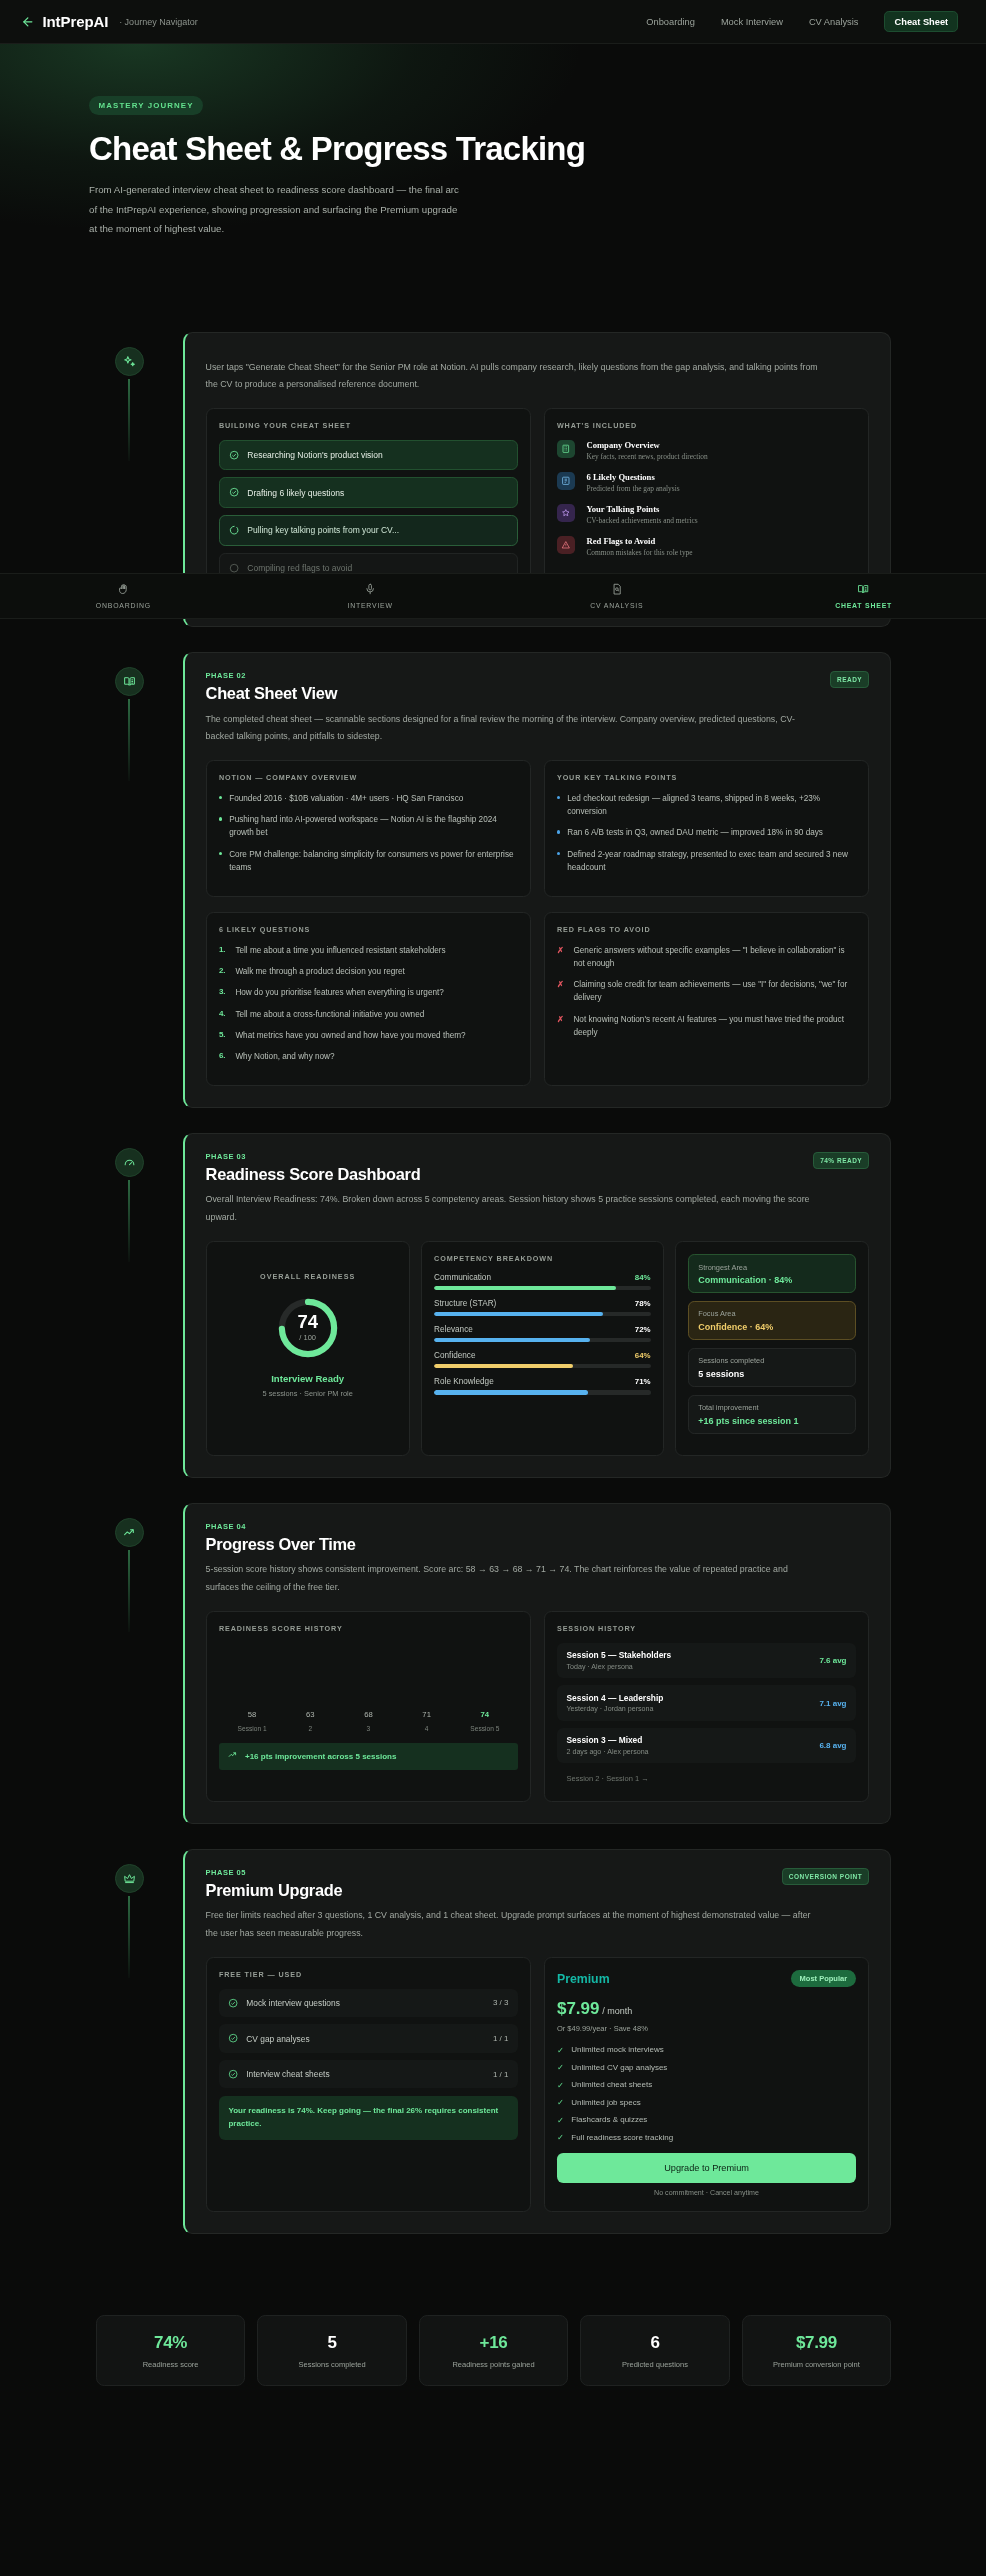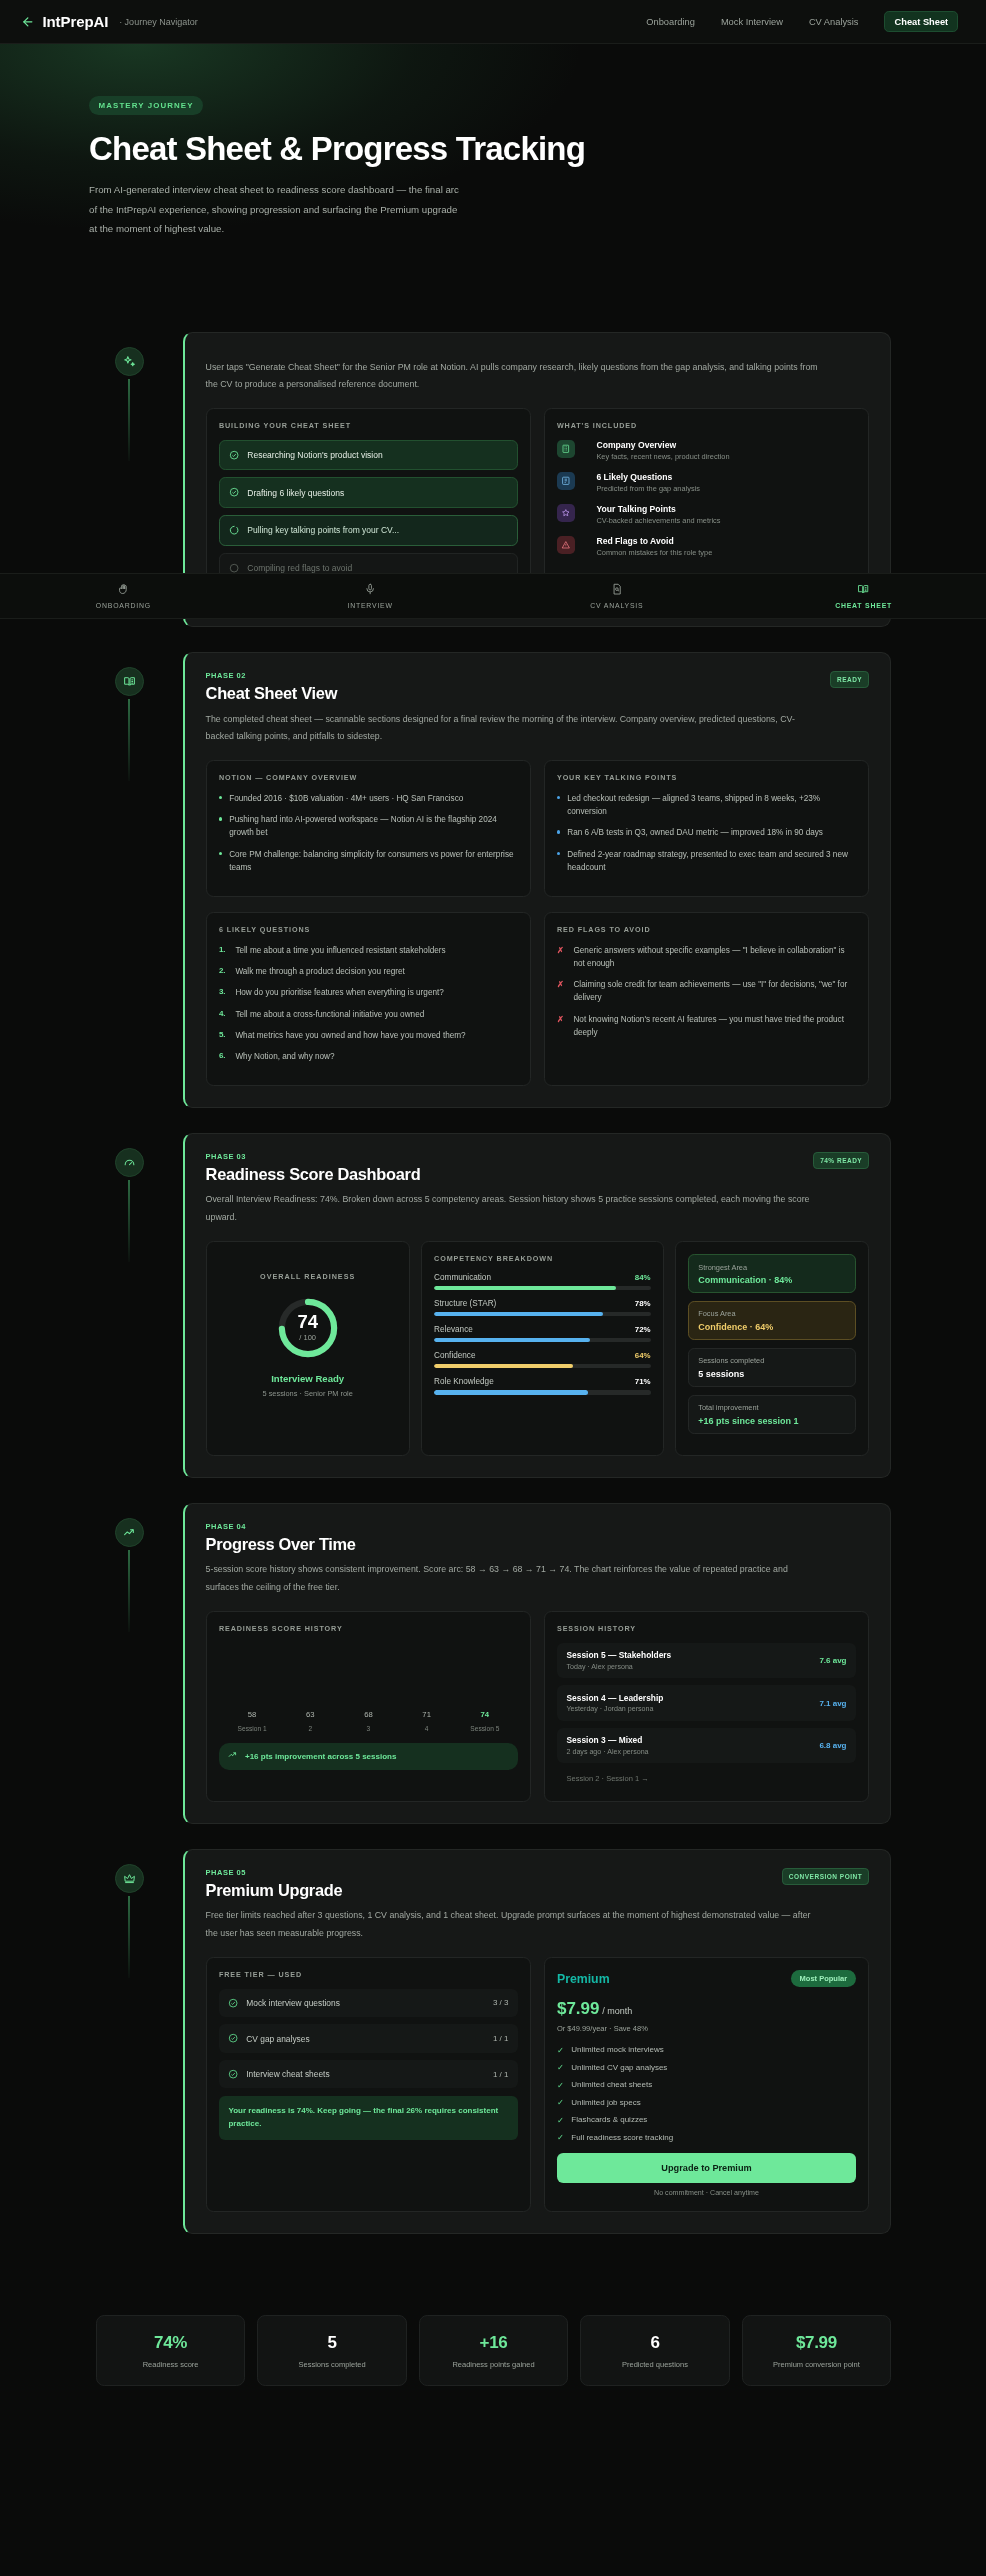--- a/index.html
+++ b/index.html
@@ -114,21 +114,21 @@
   .build-item {
     display: flex; align-items: center; gap: 7.5px;
     border-radius: 6.2px; padding: 9px 9.6px; margin-bottom: 7.5px;
     font-size: 8.5px;
   }
   .build-item.done { background: #15301f; border: 0.7px solid #22502f; color: #e7efe7; }
   .build-item.active { background: #13271c; border: 0.7px solid #2a5e39; color: #cfe6d6; }
   .build-item.pending { background: #141615; border: 0.7px solid #212423; color: #6c736c; }
   .bi-ic { width: 10.3px; height: 10.3px; flex: none; }
 
-  .inc-item { display: flex; gap: 21px; margin-bottom: 11px; align-items: flex-start; }
+  .inc-item { display: flex; gap: 11px; margin-bottom: 11px; align-items: flex-start; font-family: Liberation Serif, serif; }
   .inc-ic {
     width: 18.5px; height: 18.5px; border-radius: 4.8px; flex: none;
     display: flex; align-items: center; justify-content: center;
   }
   .inc-ic svg { width: 9.6px; height: 9.6px; }
   .inc-ic.g { background: #1d4630; }
   .inc-ic.b { background: #1b3a52; }
   .inc-ic.p { background: #35254d; }
   .inc-ic.r { background: #4a2024; }
   .inc-t { font-size: 8.6px; font-weight: bold; color: #fff; }
@@ -172,21 +172,21 @@
   
   .chart-area { height: 63px; display: flex; align-items: flex-end; gap: 0; padding: 0 4.1px; }
   .chart-col { flex: 1; display: flex; flex-direction: column; align-items: center; justify-content: flex-end; }
   .chart-bar { width: 18px; border-radius: 2.7px 2.7px 0 0; background: #1c2a21; }
   .chart-xrow { display: flex; padding: 0 4.1px; margin-top: 4.8px; }
   .chart-cell { flex: 1; text-align: center; }
   .chart-v { font-size: 7.7px; color: #aeb5ae; }
   .chart-v.last { color: #6ee89a; font-weight: bold; }
   .chart-x { font-size: 6.6px; color: #7c837c; margin-top: 5.5px; }
   .improve {
-    margin-top: 11px; background: #15301f; border-radius: 10px;
+    margin-top: 11px; background: #15301f; border-radius: 3px;
     padding: 7.5px 9.6px; display: flex; align-items: center; gap: 6.9px;
     color: #6ee89a; font-size: 8px; font-weight: bold;
   }
 
   .sess-row {
     background: #151817; border-radius: 6.2px; padding: 7.5px 9.6px;
     display: flex; align-items: center; margin-bottom: 6.9px;
   }
   .sess-t { font-size: 8.4px; font-weight: bold; color: #fff; }
   .sess-s { font-size: 7.1px; color: #858c85; margin-top: 2.7px; }
@@ -211,21 +211,21 @@
     font-size: 7.5px; font-weight: bold; padding: 4.1px 9px; border-radius: 9.6px;
   }
   .price { margin-top: 11.6px; }
   .price-n { font-size: 17px; font-weight: bold; color: #6ee89a; }
   .price-p { font-size: 9px; color: #c3cac3; margin-left: 2.7px; }
   .price-s { font-size: 7.5px; color: #9aa29a; margin-top: 4.8px; }
   .feat { display: flex; gap: 7.5px; align-items: center; font-size: 8px; color: #b5bcb5; margin-bottom: 7.5px; }
   .feat .ck { color: #5fd98c; font-size: 8.2px; }
   .cta {
     margin-top: 11px; background: #6ee89a; color: #0b2214;
-    text-align: center; font-size: 9.2px; font-weight: bold;
+    text-align: center; font-size: 9.2px; font-weight: normal;
     padding: 9.6px 0; border-radius: 6.2px; cursor: pointer;
   }
   .cta-sub { text-align: center; font-size: 7.1px; color: #878f87; margin-top: 6.9px; }
 
   
   .footer-stats {
     display: flex; gap: 12.3px; justify-content: center;
     padding: 29px 96px 48px 96px;
   }
   .fs-card {

